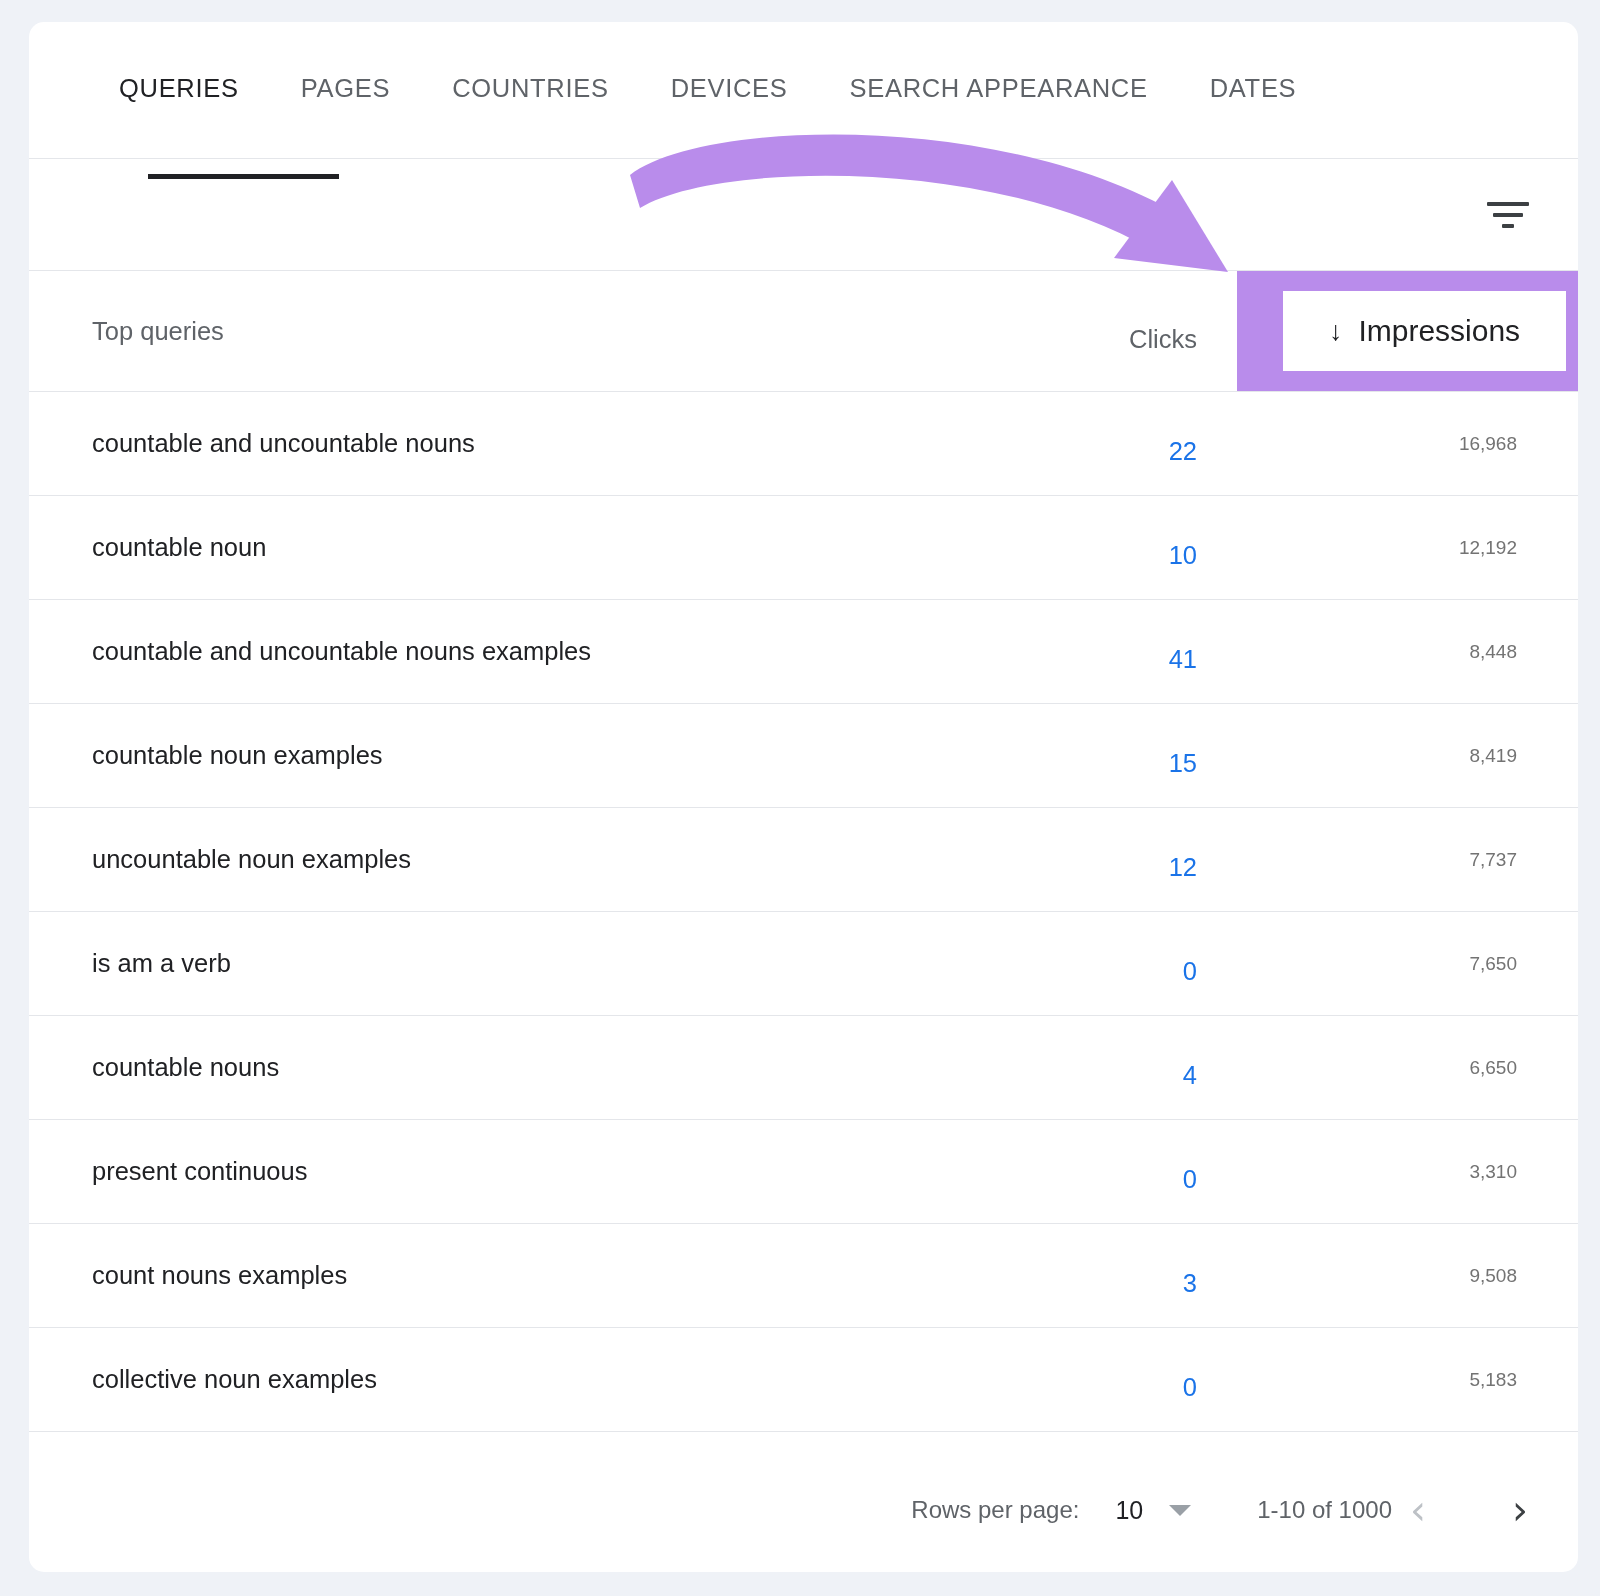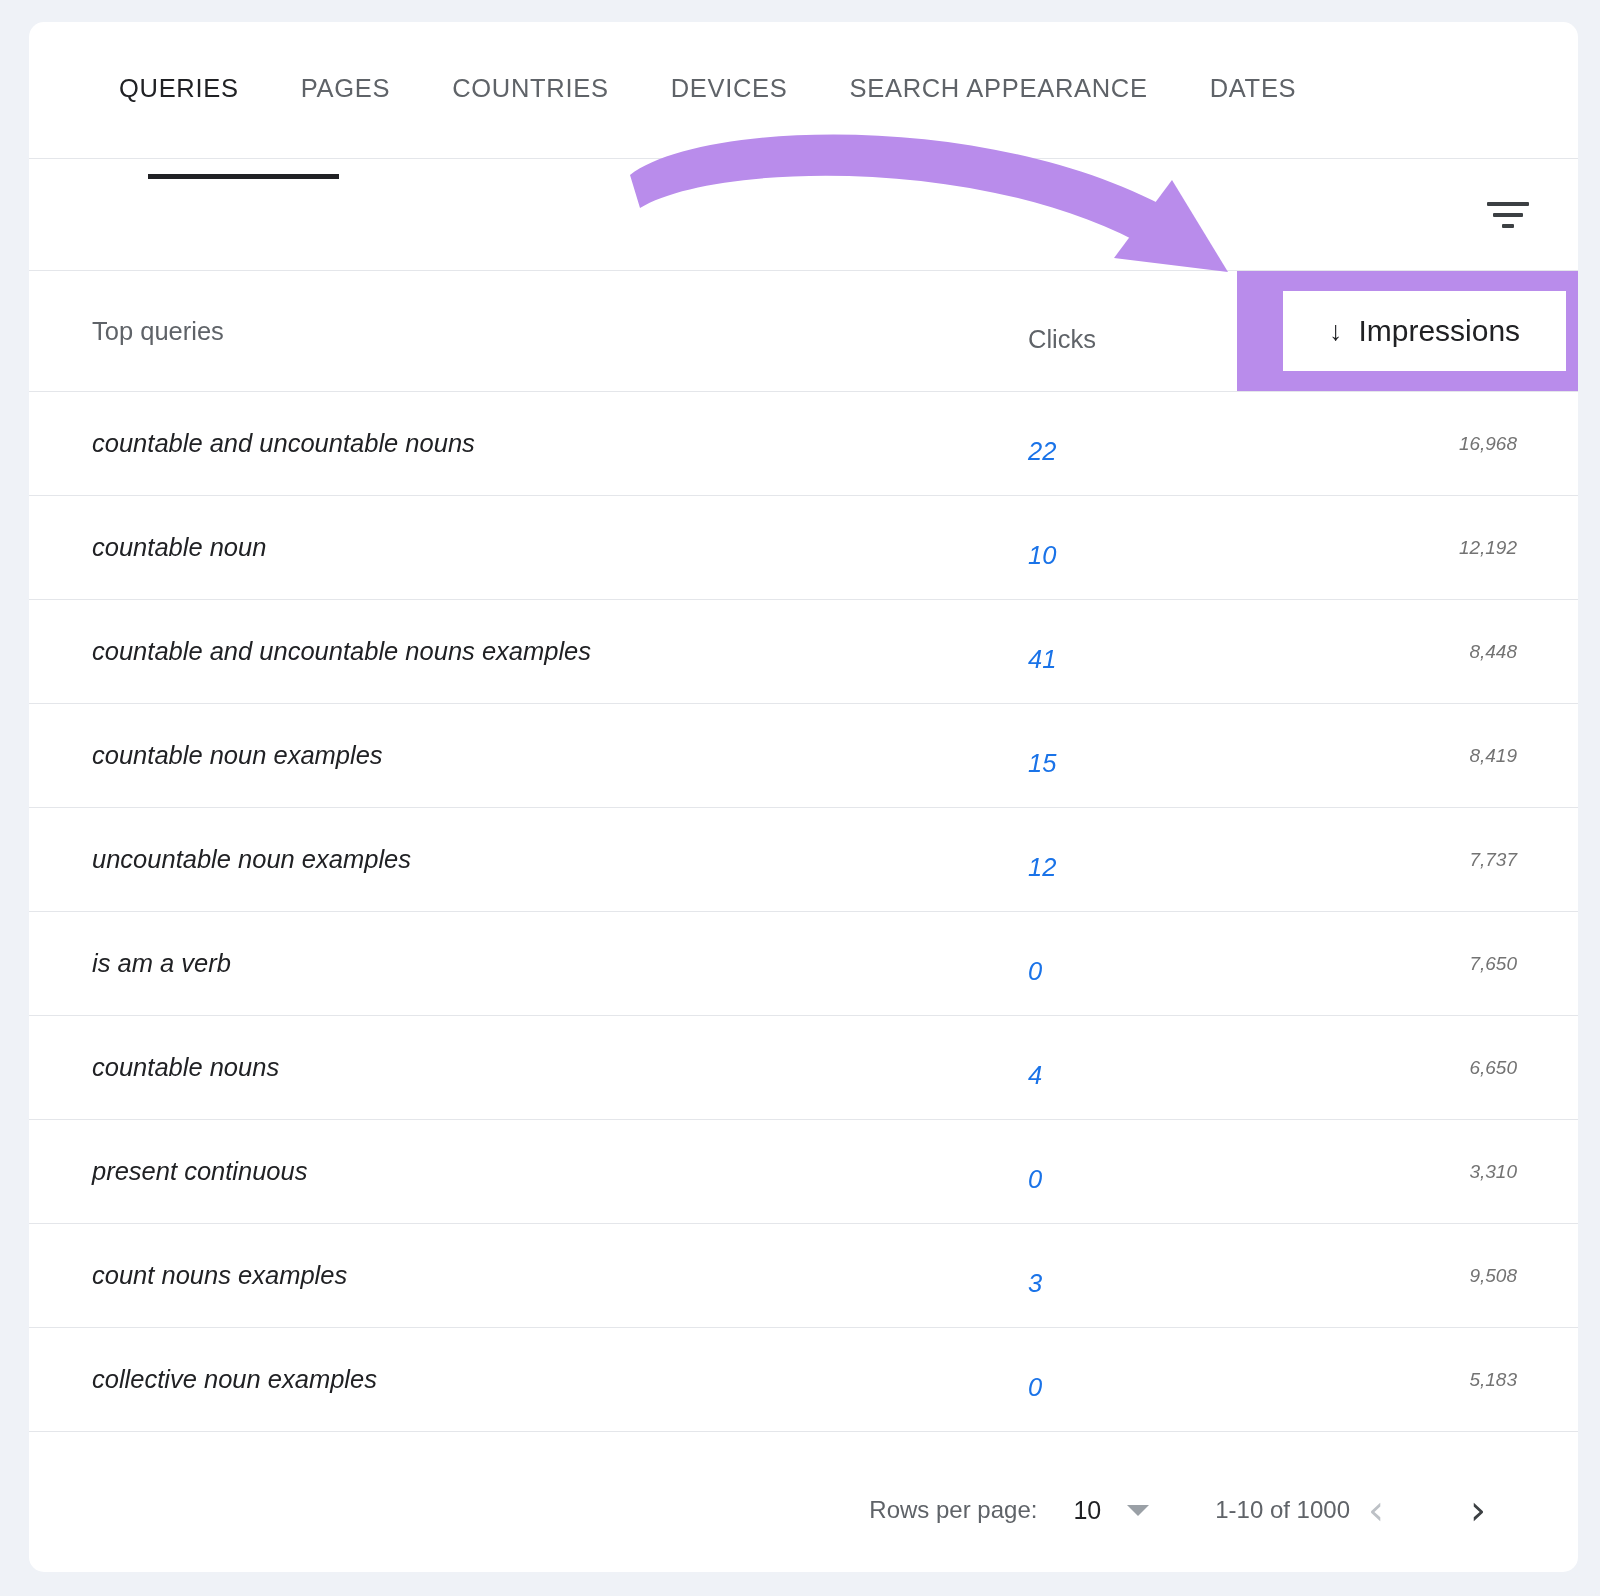--- a/index.html
+++ b/index.html
@@ -99,35 +99,36 @@
   
   .table { width: 100%; }
 
   .thead, .trow {
     display: flex;
     align-items: center;
     position: relative;
     padding-left: 12px;
   }
   .thead { height: 120px; }
-  .trow  { height: 103px; font-style: italic; }
+  .trow  { height: 103px; }
 
   .c-query {
     flex: 1 1 auto;
     padding-left: 51px;
     font-size: 25.5px;
     color: #202124;
     white-space: nowrap;
     overflow: hidden;
     text-overflow: ellipsis;
   }
   .thead .c-query { color: #5f6368; }
 
   .c-clicks {
     flex: 0 0 210px;
+    text-align: right;
     padding-right: 41px;
     font-size: 25.5px;
     color: #1a73e8;
     margin-top: 16px;
   }
   .thead .c-clicks { color: #5f6368; }
 
   .c-impr {
     flex: 0 0 340px;
     text-align: right;
@@ -181,21 +182,21 @@
     background: #e4e6ea;
     width: 100%;
   }
 
   
   .pagination {
     height: 156px;
     display: flex;
     align-items: center;
     justify-content: flex-end;
-    padding-right: 74px;
+    padding-right: 32px;
     gap: 0;
     font-size: 24px;
     color: #5f6368;
   }
   .rpp-label { margin-right: 36px; }
   .rpp-value {
     color: #202124;
     font-size: 25px;
     margin-right: 26px;
   }

